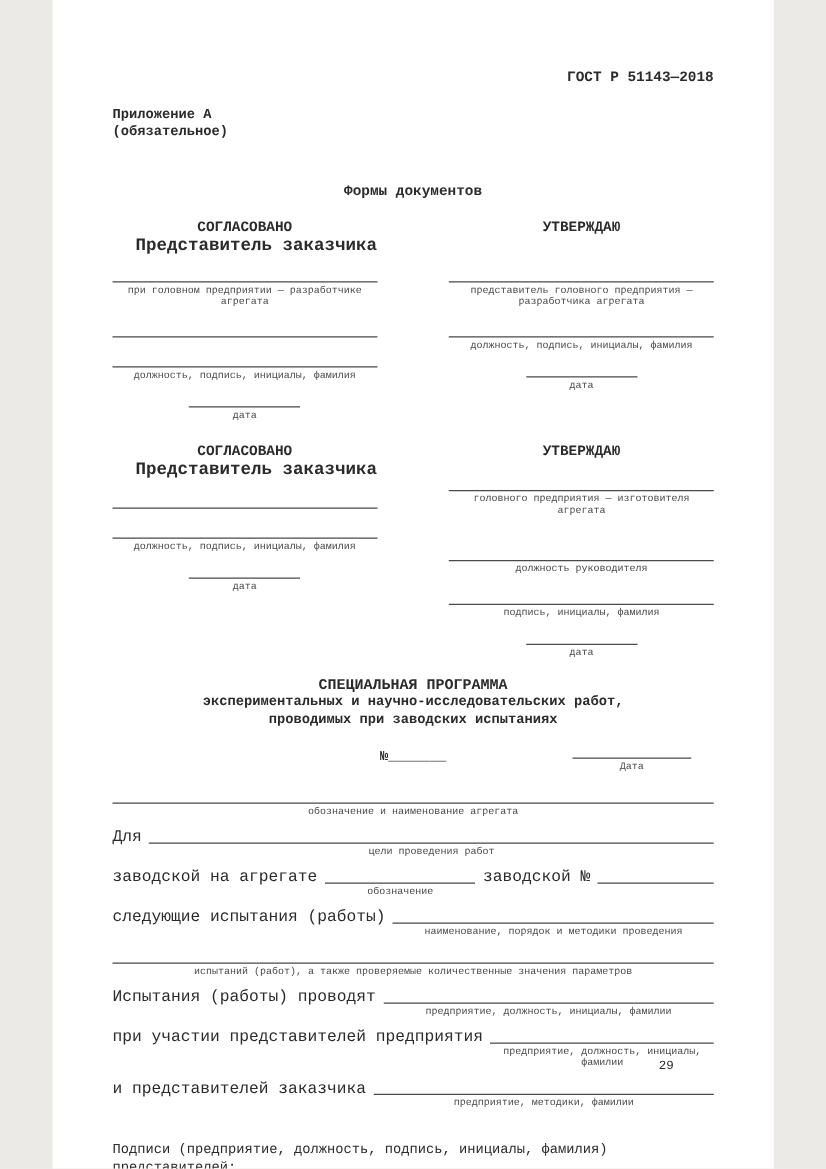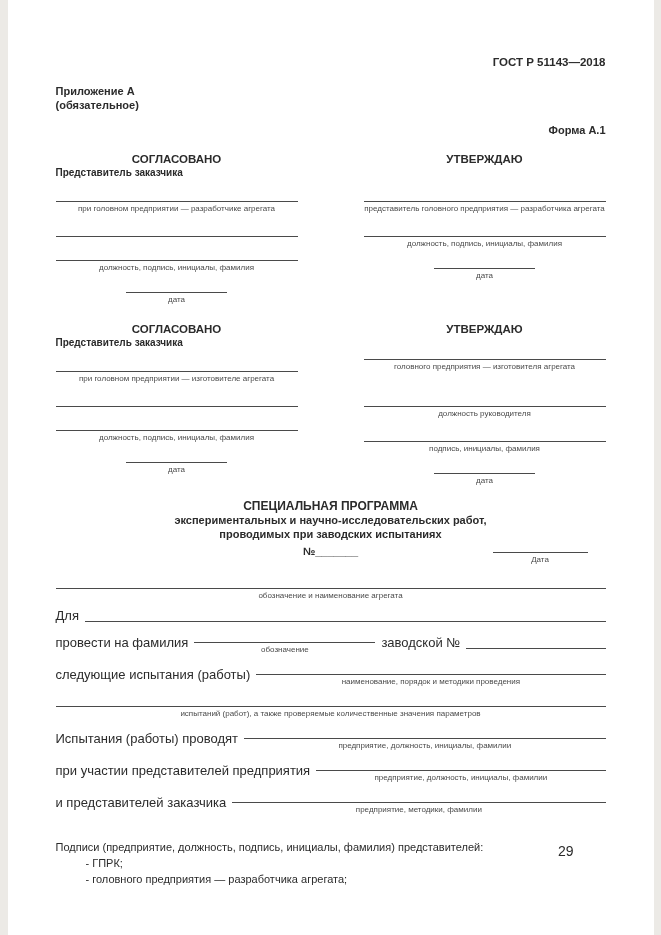--- a/index.html
+++ b/index.html
@@ -1,73 +1,73 @@
 <!DOCTYPE html>
 <html><head>
 <meta charset="utf-8">
 <style>
   html,body{margin:0;padding:0;background:#eceae6;}
   .page{
-    width:646px;height:935px;margin:0 auto;background:#ffffff;
-    font-family:Liberation Sans, sans-serif;color:#2b2b2b;
+    width:577px;height:935px;margin:0 auto;background:#ffffff;
+    font-family:Liberation Mono, monospace;color:#2b2b2b;
     position:relative;box-sizing:border-box;
     padding:56px 48px 0 48px;overflow:hidden;
   }
   .gost-header{text-align:right;font-weight:bold;font-size:11.5px;}
   .appendix{text-align:left;font-weight:bold;font-size:11px;margin-top:16px;line-height:14px;}
   .section-title{text-align:center;font-weight:bold;font-size:11.5px;margin-top:34px;}
   .form-label{text-align:right;font-weight:bold;font-size:11px;margin-top:12px;}
 
   .approval-row{display:flex;justify-content:space-between;margin-top:16px;}
   .col{width:45%;}
   .col-l{width:44%;}
   .col-r{width:44%;}
   .col-heading{text-align:center;font-weight:bold;font-size:11.5px;line-height:14px;}
-  .col-subheading{text-align:left;font-weight:bold;font-size:10px;line-height:14px;}
+  .col-subheading{text-align:right;font-weight:bold;font-size:14px;line-height:14px;}
 
   .field{margin-top:9px;}
   .ln{height:12px;border-bottom:1px solid #4a4a4a;}
   .cap{font-size:8px;color:#4a4a4a;text-align:center;padding-top:2px;line-height:9px;}
   .field.spacer{margin-top:11px;}
   .date-field{width:42%;margin:8px auto 0 auto;}
 
   .program{margin-top:14px;text-align:center;font-weight:bold;}
   .program-title{font-size:12px;}
   .program-sub{font-size:11px;line-height:14px;}
-  .number-row{position:relative;margin-top:0;height:30px;}
+  .number-row{position:relative;margin-top:12px;height:30px;}
   .number-label{font-size:11px;font-weight:bold;}
   .number-date{position:absolute;right:18px;top:0;width:95px;font-weight:normal;}
 
   .body-fields{margin-top:6px;}
-  .frow{display:flex;align-items:center;margin-top:9px;}
+  .frow{display:flex;align-items:flex-start;margin-top:9px;}
   .lbl{font-size:13px;line-height:13px;white-space:nowrap;padding-right:6px;}
   .lbl.mid{padding-left:6px;}
   .fill{flex:1;display:flex;flex-direction:column;min-width:30px;}
   .fill .ln{height:11px;}
   .fill-wide{flex:1.3;}
 
   .signatures{margin-top:26px;font-size:11px;}
   .sig-intro{line-height:15px;}
   .sig-item{padding-left:30px;line-height:16px;}
 
-  .page-number{position:absolute;right:80px;bottom:76px;font-size:14px;color:#2b2b2b;}
+  .page-number{position:absolute;right:80px;bottom:76px;font-size:10px;color:#2b2b2b;}
 </style>
 </head>
 <body>
 
 <div class="page">
 
   <div class="gost-header">ГОСТ Р 51143—2018</div>
 
   <div class="appendix">
     <div>Приложение А</div>
     <div>(обязательное)</div>
   </div>
 
-  <div class="form-label">Форма А.1</div>
+  <div class="section-title">Формы документов</div>
 
   <div class="approval-row">
     <div class="col col-l">
       <div class="col-heading">СОГЛАСОВАНО</div>
       <div class="col-subheading">Представитель заказчика</div>
       <div class="field">
         <div class="ln"></div>
         <div class="cap">при головном предприятии — разработчике агрегата</div>
       </div>
       <div class="field spacer">
@@ -96,24 +96,20 @@
         <div class="ln"></div>
         <div class="cap">дата</div>
       </div>
     </div>
   </div>
 
   <div class="approval-row" style="margin-top:18px;">
     <div class="col col-l">
       <div class="col-heading">СОГЛАСОВАНО</div>
       <div class="col-subheading">Представитель заказчика</div>
-      <div class="field">
-        <div class="ln"></div>
-        <div class="cap">при головном предприятии — изготовителе агрегата</div>
-      </div>
       <div class="field spacer">
         <div class="ln"></div>
       </div>
       <div class="field spacer">
         <div class="ln"></div>
         <div class="cap">должность, подпись, инициалы, фамилия</div>
       </div>
       <div class="date-field">
         <div class="ln"></div>
         <div class="cap">дата</div>
@@ -159,25 +155,26 @@
       <span class="fill">
         <span class="ln"></span>
         <span class="cap">обозначение и наименование агрегата</span>
       </span>
     </div>
 
     <div class="frow">
       <span class="lbl">Для</span>
       <span class="fill">
         <span class="ln"></span>
-      </span>
-    </div>
-
-    <div class="frow">
-      <span class="lbl">провести на фамилия</span>
+        <span class="cap">цели проведения работ</span>
+      </span>
+    </div>
+
+    <div class="frow">
+      <span class="lbl">заводской на агрегате</span>
       <span class="fill fill-wide">
         <span class="ln"></span>
         <span class="cap">обозначение</span>
       </span>
       <span class="lbl mid">заводской №</span>
       <span class="fill">
         <span class="ln"></span>
       </span>
     </div>
 

